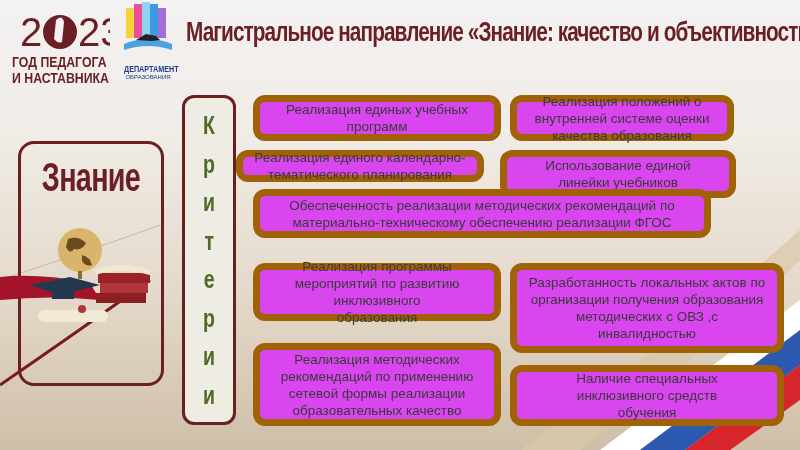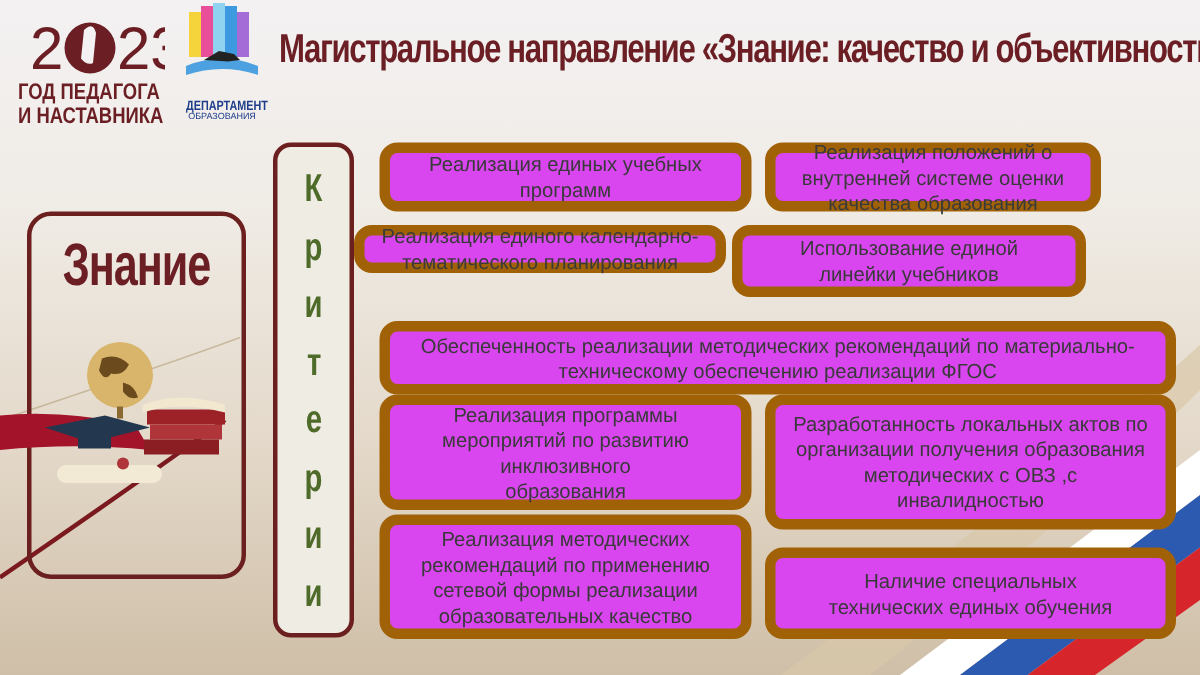--- a/index.html
+++ b/index.html
@@ -125,30 +125,30 @@
 
 <div class="box" style="left:253px;top:95px;width:248px;height:46px">
   <span style="padding:0 18px">Реализация единых учебных программ</span>
 </div>
 <div class="box" style="left:510px;top:95px;width:224px;height:46px">
   <span>Реализация положений о внутренней системе оценки качества образования</span>
 </div>
 <div class="box" style="left:236px;top:150px;width:248px;height:32px">
   <span>Реализация единого календарно-тематического планирования</span>
 </div>
-<div class="box" style="left:488px;top:150px;width:236px;height:48px">
+<div class="box" style="left:500px;top:150px;width:236px;height:48px">
   <span style="padding:0 30px">Использование единой линейки учебников</span>
 </div>
-<div class="box" style="left:253px;top:214px;width:531px;height:49px">
+<div class="box" style="left:253px;top:189px;width:458px;height:49px">
   <span style="padding:0 10px">Обеспеченность реализации методических рекомендаций по материально-техническому обеспечению реализации ФГОС</span>
 </div>
-<div class="box" style="left:253px;top:263px;width:248px;height:77px">
+<div class="box" style="left:253px;top:263px;width:248px;height:58px">
   <span style="padding:0 24px">Реализация программы мероприятий по развитию инклюзивного образования</span>
 </div>
 <div class="box" style="left:510px;top:263px;width:274px;height:90px">
   <span style="padding:0 2px">Разработанность локальных актов по организации получения образования методических с ОВЗ ,с инвалидностью</span>
 </div>
 <div class="box" style="left:253px;top:343px;width:248px;height:83px">
   <span style="padding:0 4px">Реализация методических рекомендаций по применению сетевой формы реализации образовательных качество</span>
 </div>
 <div class="box" style="left:510px;top:365px;width:274px;height:61px">
-  <span style="padding:0 26px">Наличие специальных технических единых обучения</span>
+  <span style="padding:0 26px">Наличие специальных инклюзивного средств обучения</span>
 </div>
 
 </body></html>

